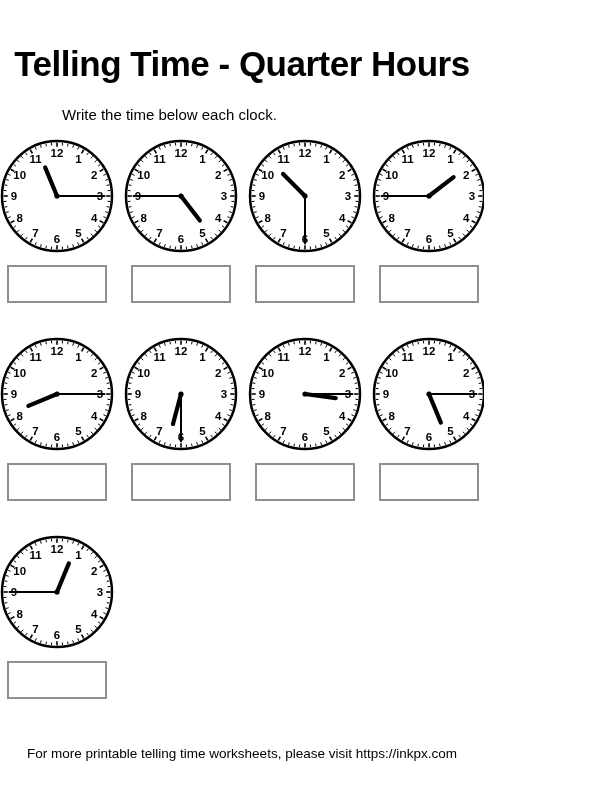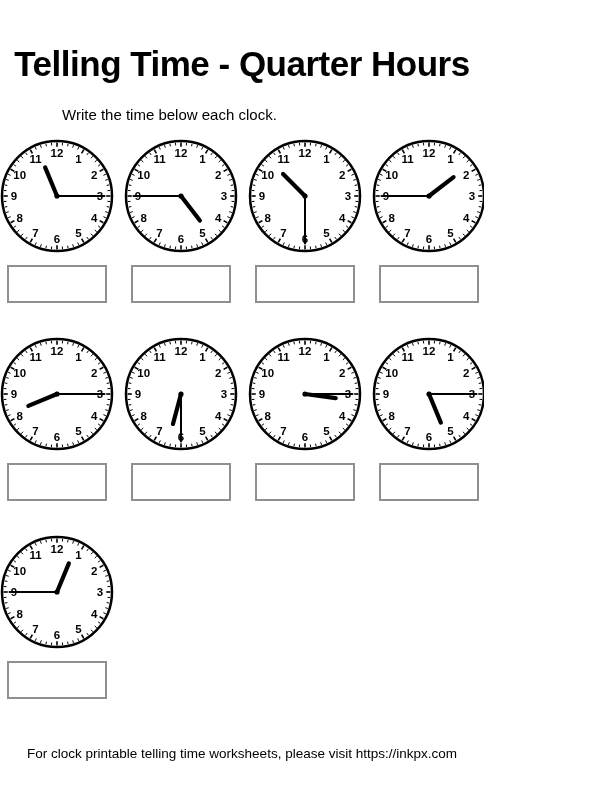--- a/index.html
+++ b/index.html
@@ -837,14 +837,14 @@
             <text x="57.00" y="18.10">12</text>
           </g>
     <line x1="57" y1="57" x2="68.86" y2="28.36" stroke="#000000" stroke-width="4.2" stroke-linecap="round"></line>
     <line x1="57" y1="57" x2="9.50" y2="57.00" stroke="#000000" stroke-width="2" stroke-linecap="round"></line>
     <circle cx="57" cy="57" r="2.6" fill="#000000"></circle>
   </svg>
         <div class="answer-box"></div>
       </div>
     </div>
 
-  <div class="footer">For clock printable telling time worksheets, please visit https://inkpx.com</div>
+  <div class="footer">For more printable telling time worksheets, please visit https://inkpx.com</div>
 </div>
 
 </body></html>

